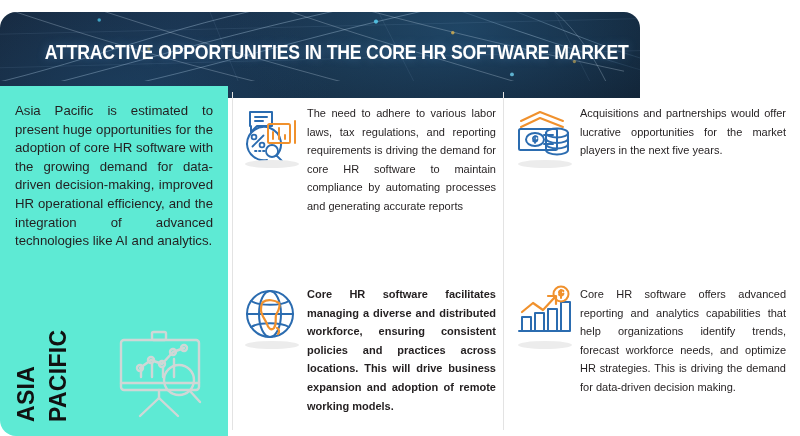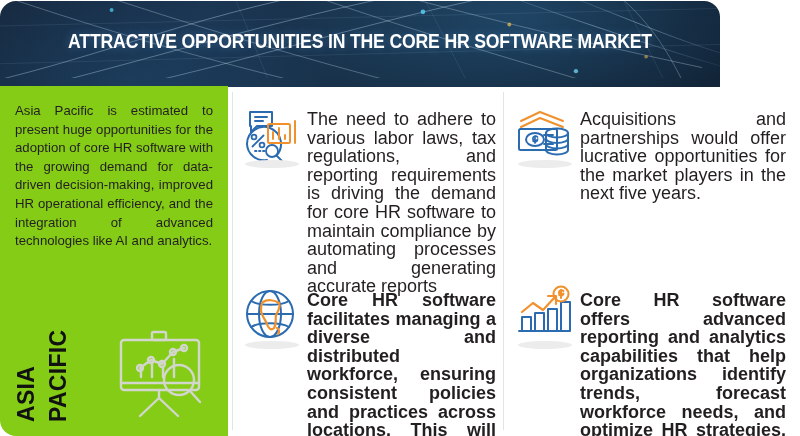--- a/index.html
+++ b/index.html
@@ -11,22 +11,22 @@
     width: 800px;
     height: 436px;
     font-family: "Liberation Sans", sans-serif;
     overflow: hidden;
     position: relative;
   }
 
   
   .banner {
     position: absolute;
-    left: 0; top: 1px;
-    width: 720px;
+    left: 0; top: 12px;
+    width: 640px;
     height: 86px;
     border-radius: 16px 16px 0 0;
     overflow: hidden;
     background:
       radial-gradient(ellipse 340px 150px at 72% 20%, rgba(40,90,130,0.55) 0%, rgba(18,42,66,0) 70%),
       radial-gradient(ellipse 300px 160px at 18% 95%, rgba(28,70,105,0.5) 0%, rgba(16,36,58,0) 72%),
       linear-gradient(115deg, #17293f 0%, #1b3450 28%, #173047 55%, #13283d 78%, #122538 100%);
   }
   .banner-streaks { position: absolute; inset: 0; }
   .banner-title {
@@ -42,21 +42,21 @@
     text-shadow: 0 0 10px rgba(120,190,255,0.35);
     white-space: nowrap;
   }
 
   
   .left-panel {
     position: absolute;
     left: 0; top: 86px;
     width: 228px;
     height: 350px;
-    background: #84cc16;
+    background: #5eead4;
     border-radius: 0 0 0 16px;
   }
   .left-text {
     position: absolute;
     left: 15px; top: 16px;
     width: 198px;
     font-size: 13.2px;
     line-height: 18.6px;
     color: #231f20;
     text-align: justify;
@@ -113,36 +113,36 @@
   }
   .cell-icon .shadow {
     position: absolute;
     left: 4px; bottom: -2px;
     width: 54px; height: 8px;
     border-radius: 50%;
     background: #ececec;
   }
   .cell-text {
     position: absolute;
-    top: 6px;
-    font-size: 18px;
+    top: 0;
+    font-size: 11px;
     line-height: 18.6px;
     color: #231f20;
     text-align: justify;
     text-justify: inter-word;
   }
 
   .cell.q1 { left: 241px; top: 104px; width: 255px; }
   .cell.q1 .cell-text { left: 66px; width: 189px; }
   .cell.q2 { left: 514px; top: 104px; width: 272px; }
   .cell.q2 .cell-text { left: 66px; width: 206px; }
   .cell.q3 { left: 241px; top: 285px; width: 255px; }
   .cell.q3 .cell-text { left: 66px; width: 189px; font-weight: bold; }
   .cell.q4 { left: 514px; top: 285px; width: 272px; }
-  .cell.q4 .cell-text { left: 66px; width: 206px; font-weight: bold; }
+  .cell.q4 .cell-text { left: 66px; width: 206px; }
 </style>
 </head>
 <body>
 
 <div class="banner">
   <svg class="banner-streaks" viewBox="0 0 800 86" preserveAspectRatio="none">
     <defs>
       <linearGradient id="st" x1="0" y1="0" x2="1" y2="1">
         <stop offset="0%" stop-color="#9fd6ff" stop-opacity="0.05"></stop>
         <stop offset="45%" stop-color="#cfeaff" stop-opacity="0.42"></stop>

